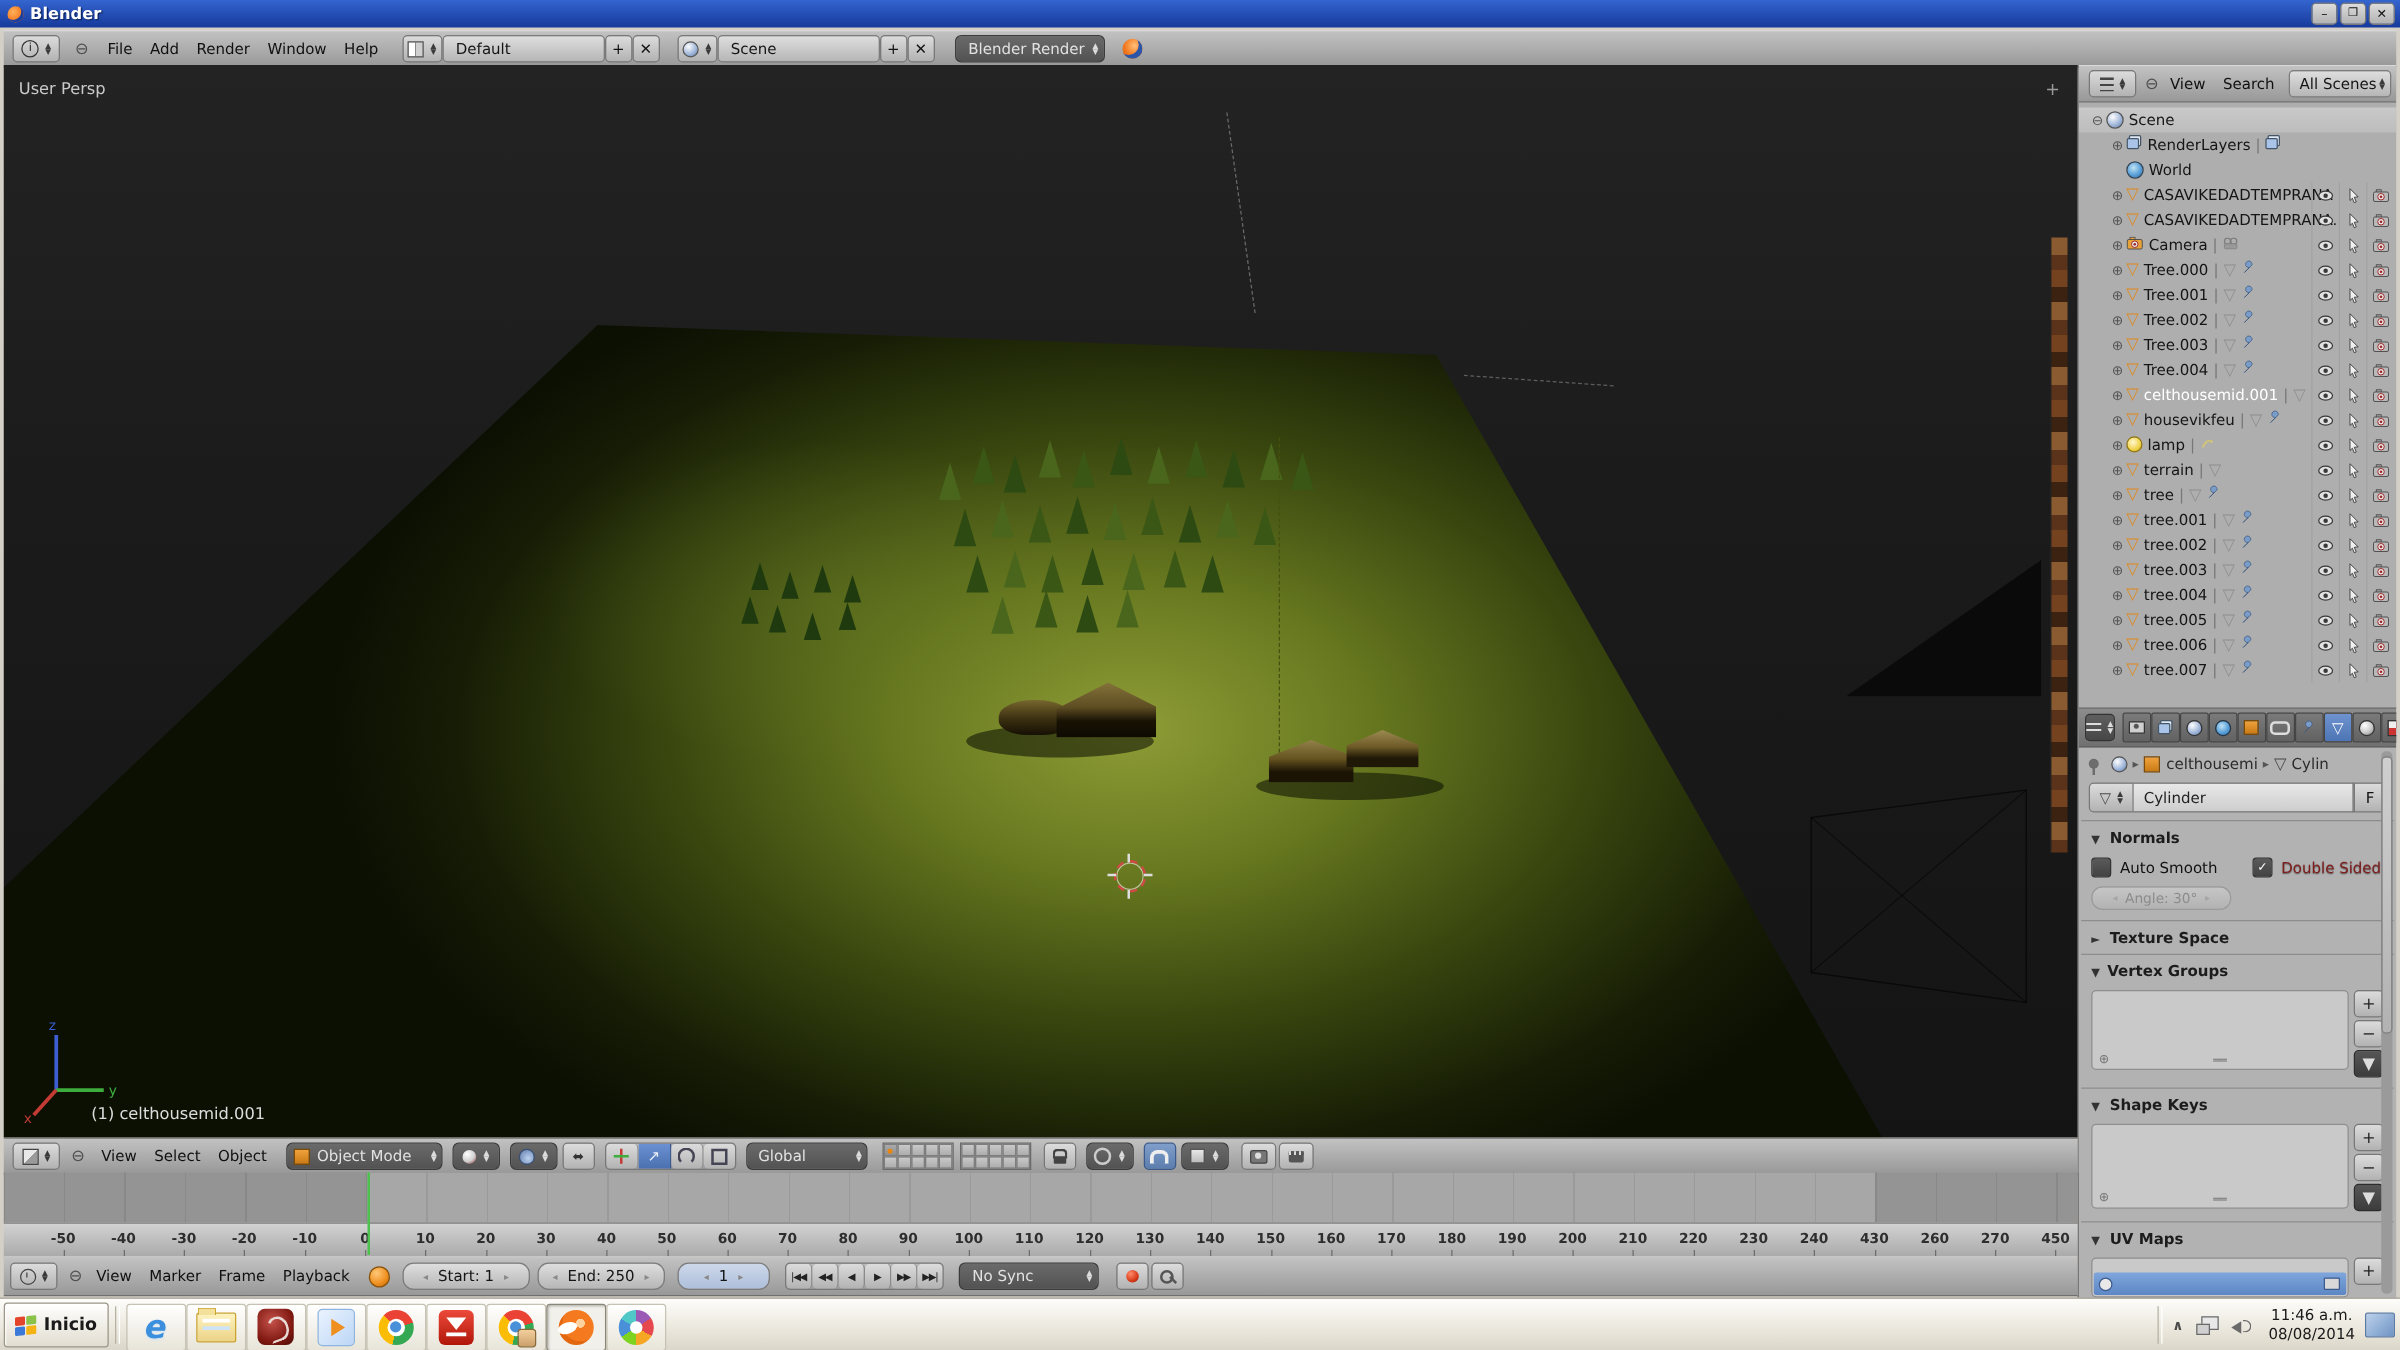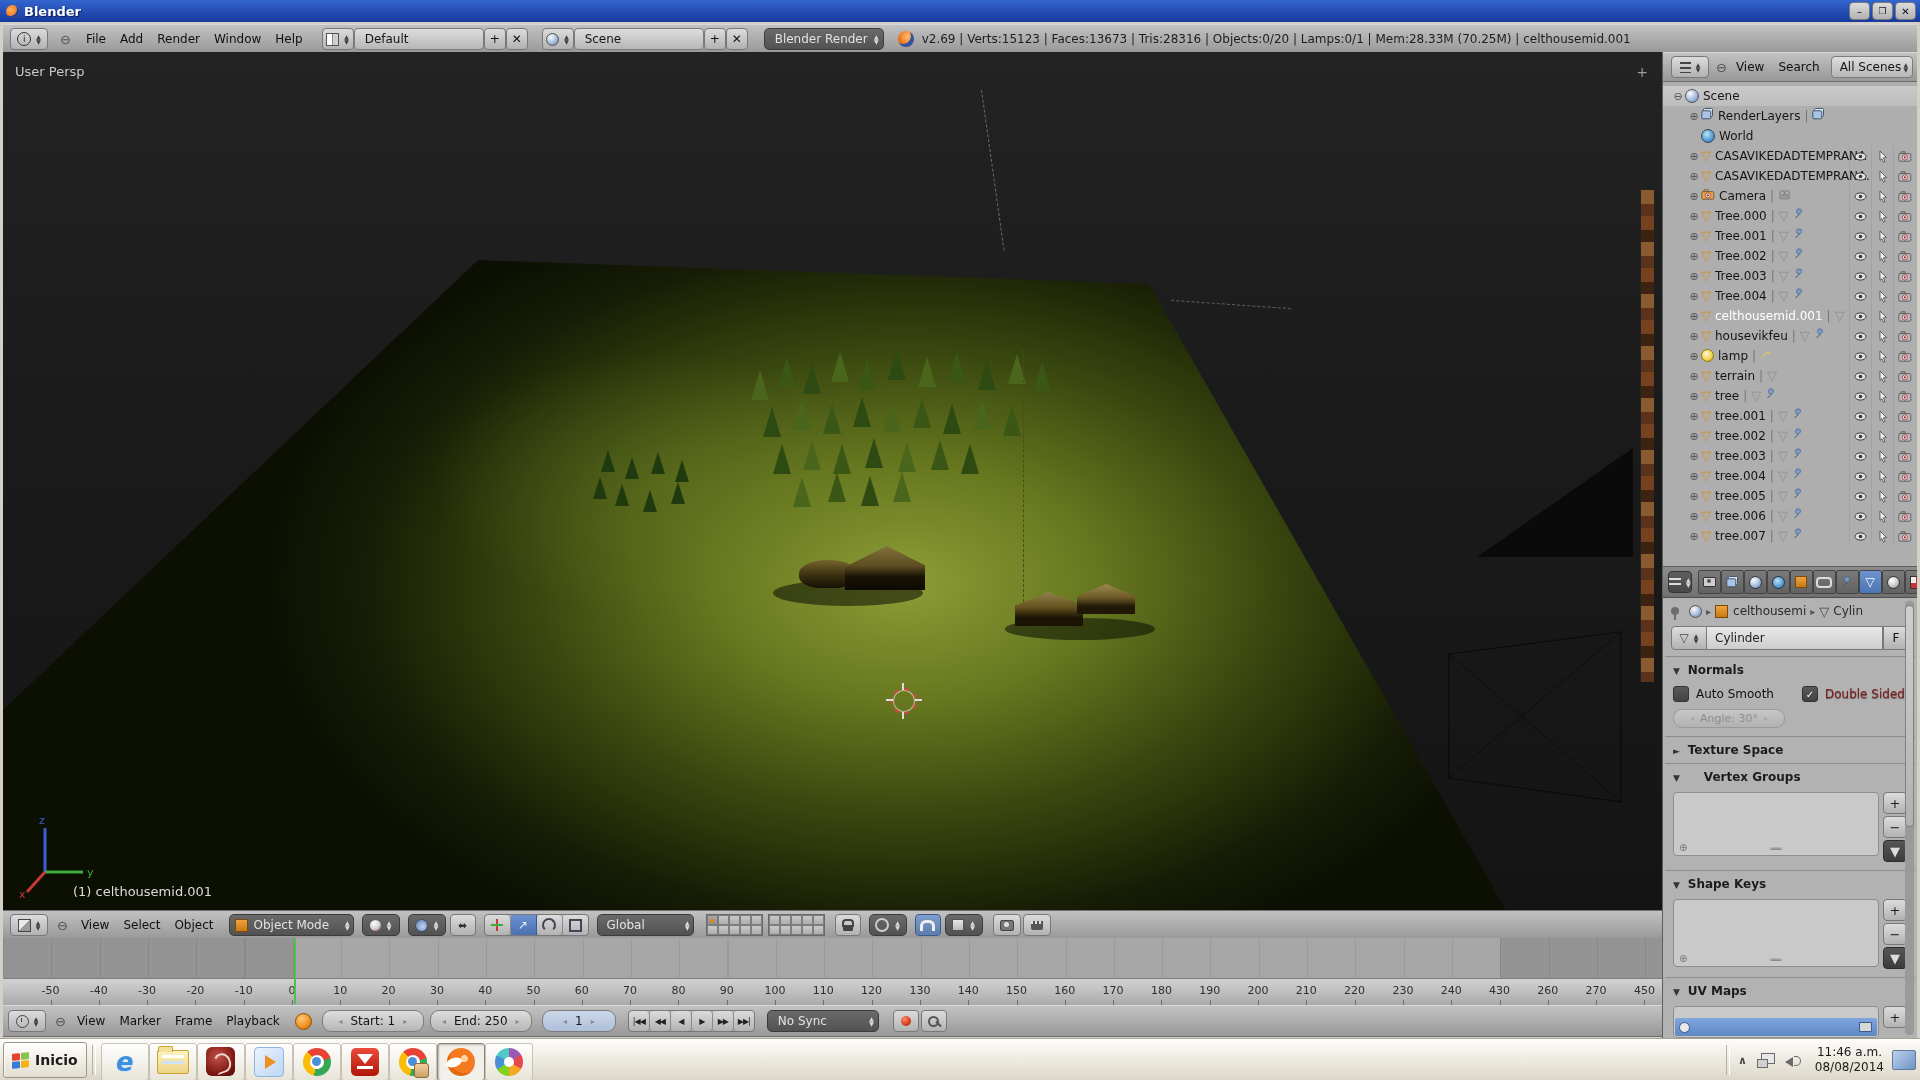--- a/index.html
+++ b/index.html
@@ -104,21 +104,20 @@
     <span class="btn3" style="width:20px;height:20px;">✕</span>
 
     <span class="ddark" style="width:108px;height:20px;margin-left:16px;padding-left:10px;font-size:12px;">
       <span>Blender Render</span>
       <span class="ud" style="color:#ddd;margin-left:auto;margin-right:4px;">
           <span>▲</span>
           <span>▼</span>
         </span>
     </span>
     <span style="width:16px;height:16px;margin-left:14px;border-radius:50%;background:radial-gradient(circle at 60% 35%,#ffc07a,#f4791f 55%,#c05a10);box-shadow:inset -3px -3px 0 #2a55a8;"></span>
-    <span style="margin-left:8px;font-size:12px;color:#1d1d1d;">v2.69 | Verts:15123 | Faces:13673 | Tris:28316 | Objects:0/20 | Lamps:0/1 | Mem:28.33M (70.25M) | celthousemid.001</span>
   </div>
 
   <div class="abs" style="left:3px;top:52px;width:1659px;height:886px;border-right:1px solid #5e5e5e;">
 
     <div class="abs" id="scene" style="left:0;top:0;width:1659px;height:858px;background:linear-gradient(180deg,#232323,#1b1b1b 40%,#141414);overflow:hidden;">
 
       <div class="abs" style="left:0;top:0;width:1659px;height:858px;
         clip-path:polygon(475px 208px,1146px 232px,1503px 858px,0px 858px,0px 658px);
         background:radial-gradient(ellipse 640px 400px at 902px 531px,#8e9d36 0%,#66771f 30%,#39470f 58%,#161c05 85%,#0c1003 100%);"></div>
 
@@ -916,21 +915,21 @@
 
     <div style="padding:6px 10px;">
       <span style="font-size:9px;color:#333;">►</span>
       <span class="paneltitle" style="margin-left:4px;">Texture Space</span>
     </div>
     <div class="sepline" style="height:1px;margin:0 2px;background:#8d8d8d;"></div>
 
     <div style="padding:6px 10px 0 10px;">
       <div>
         <span style="font-size:9px;color:#333;">▼</span>
-        <span class="paneltitle" style="margin-left:20px;text-align:right;">Vertex Groups</span>
+        <span class="paneltitle" style="margin-left:2px;text-align:right;">Vertex Groups</span>
       </div>
       <div style="display:flex;margin-top:8px;gap:4px;">
         <div class="listbox" style="flex:1;height:62px;position:relative;">
           <span class="abs" style="left:5px;bottom:2px;color:#777;font-size:10px;">⊕</span>
           <span class="abs" style="left:50%;bottom:1px;color:#777;font-size:9px;transform:translateX(-50%);">══</span>
         </div>
         <div style="display:flex;flex-direction:column;gap:2px;">
           <span class="btn3 sidebtn">+</span>
           <span class="btn3 sidebtn">−</span>
           <span class="btn3 sidebtn dark">▼</span>
@@ -980,21 +979,21 @@
     <div class="abs sb-track" style="right:3px;top:34px;width:9px;height:434px;">
       <div class="sb-thumb" style="position:absolute;left:0;top:4px;width:7px;height:220px;"></div>
     </div>
   </div>
 
   <div class="abs" style="left:3px;top:938px;width:1659px;height:100px;border-right:1px solid #5e5e5e;">
     <div class="abs" style="left:0;top:0;width:1659px;height:40px;background:#949494;overflow:hidden;">
       <div class="abs" style="left:291px;top:0;width:1206px;height:40px;background:#a7a7a7;"></div>
       <div class="abs" style="left:0;top:0;width:1659px;height:40px;background:repeating-linear-gradient(90deg,rgba(0,0,0,.08) 0 1px,transparent 1px 48.3px);"></div>
     </div>
-    <div class="abs" style="left:0;top:40px;width:1659px;height:26px;background:linear-gradient(#d2d2d2,#aaaaaa);border-top:1px solid #7f7f7f;border-bottom:1px solid #7f7f7f;overflow:hidden;" id="ruler">
+    <div class="abs" style="left:0;top:40px;width:1659px;height:26px;background:linear-gradient(#d2d2d2,#aaaaaa);border-top:1px solid #7f7f7f;border-bottom:1px solid #7f7f7f;overflow:hidden;font-weight:bold;" id="ruler">
         <span class="tick-label" style="left: 47.5px;">-50</span>
         <span class="tick-line" style="left: 47.5px;"></span>
         <span class="tick-label" style="left: 95.8px;">-40</span>
         <span class="tick-line" style="left: 95.8px;"></span>
         <span class="tick-label" style="left: 144.1px;">-30</span>
         <span class="tick-line" style="left: 144.1px;"></span>
         <span class="tick-label" style="left: 192.4px;">-20</span>
         <span class="tick-line" style="left: 192.4px;"></span>
         <span class="tick-label" style="left: 240.7px;">-10</span>
         <span class="tick-line" style="left: 240.7px;"></span>

